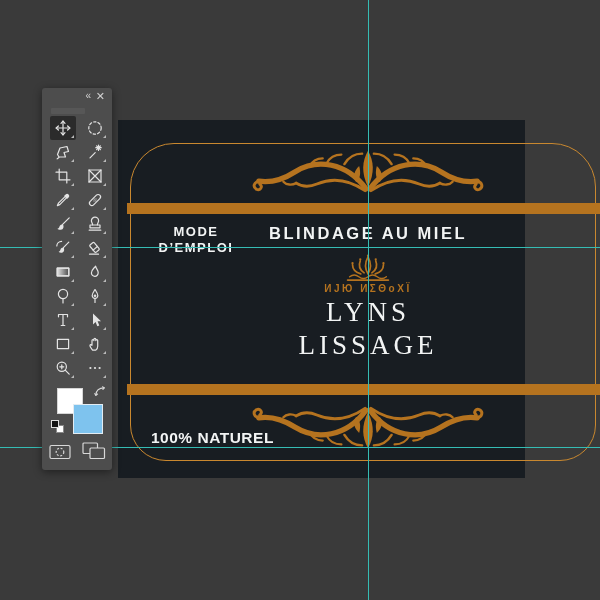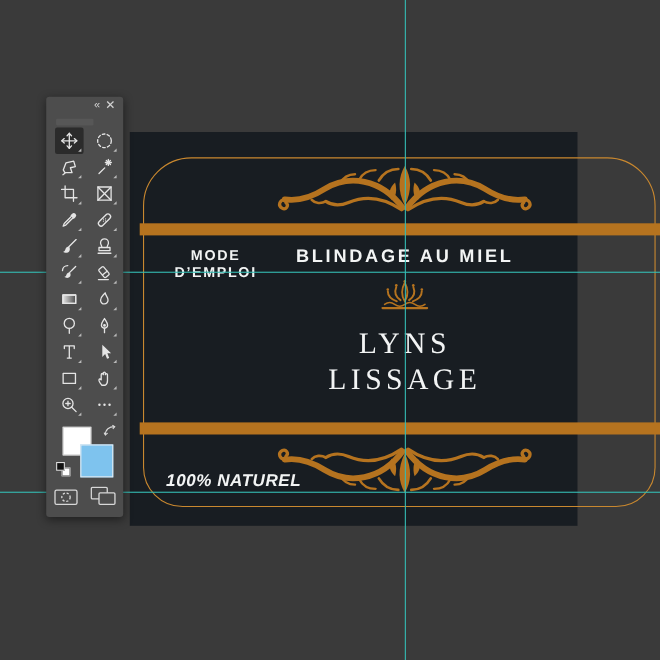--- a/index.html
+++ b/index.html
@@ -21,21 +21,21 @@
   .ornament.top{top:27px;} .ornament.bottom{top:275px; transform:scaleY(-1);}
   .crown{position:absolute; left:219px; top:134px; width:62px; height:29px; color:var(--accent-orange);}
   .multiline{white-space:pre-line;}
   .t{position:absolute; color:var(--text-white);}
   .mode-heading{left:8px; top:104px; width:140px; text-align:center; font-size:13px; font-weight:bold; letter-spacing:1.5px; line-height:16px;}
   .instructions{left:13px; top:140px; width:130px; text-align:center; font-size:10px; font-weight:bold; letter-spacing:1px; line-height:13.2px;}
   .label-title{left:120px; top:104px; width:260px; text-align:center; font-size:16.5px; font-weight:bold; letter-spacing:2.5px;}
   .deco-text{left:150px; top:163px; width:200px; text-align:center; font-size:10px; font-weight:bold; letter-spacing:2.5px; color:var(--accent-orange);}
   .brand{left:120px; width:260px; text-align:center; font-family:"Liberation Serif",serif; font-size:27px; letter-spacing:4px; font-weight:500;}
   .brand.l1{top:177px;} .brand.l2{top:210px;}
-  .natural{left:33px; top:309px; font-size:15.5px; font-weight:bold; letter-spacing:.5px;font-style:italic;}
+  .natural{left:33px; top:309px; font-size:15.5px; font-weight:bold; letter-spacing:.5px;}
   .volume{right:22px; top:311px; font-size:13px; font-weight:bold; letter-spacing:.8px;}
 
   
   .h-guide{position:absolute; left:0; width:600px; height:1.3px; background:var(--guide-teal); z-index:5;}
   .v-guide{position:absolute; top:0; height:600px; width:1.3px; background:var(--guide-teal); z-index:5;}
 
   
   .panel{position:absolute; left:42px; top:88px; width:70px; height:382px; background:var(--panel-bg);
     border-radius:3px; box-shadow:0 2px 9px rgba(0,0,0,.45); z-index:10;}
   .panel-header{position:relative; height:17px;}
@@ -132,20 +132,21 @@
           <circle cx="24" cy="5.5" r="1.2"></circle>
           <circle cx="32" cy="1.8" r="1.2"></circle>
         <circle cx="40" cy="5.5" r="1.2"></circle>
           <circle cx="48" cy="9.5" r="1.2"></circle>
       </g>
     </svg>
 
     <div class="t mode-heading multiline">MODE
 D’EMPLOI</div>
     <div class="t label-title">BLINDAGE AU MIEL</div>
+    <div class="t deco-text">ИЈЮ ИΣΘоΧΪ</div>
     <div class="t brand l2">LISSAGE</div>
     <div class="t brand l1">LYNS</div>
     <div class="t natural">100% NATUREL</div>
   </div>
 
   <div id="guides">
       <div class="h-guide" style="top: 247px;"></div>
       <div class="h-guide" style="top: 447px;"></div>
       <div class="v-guide" style="left: 368px;"></div>
     </div>

